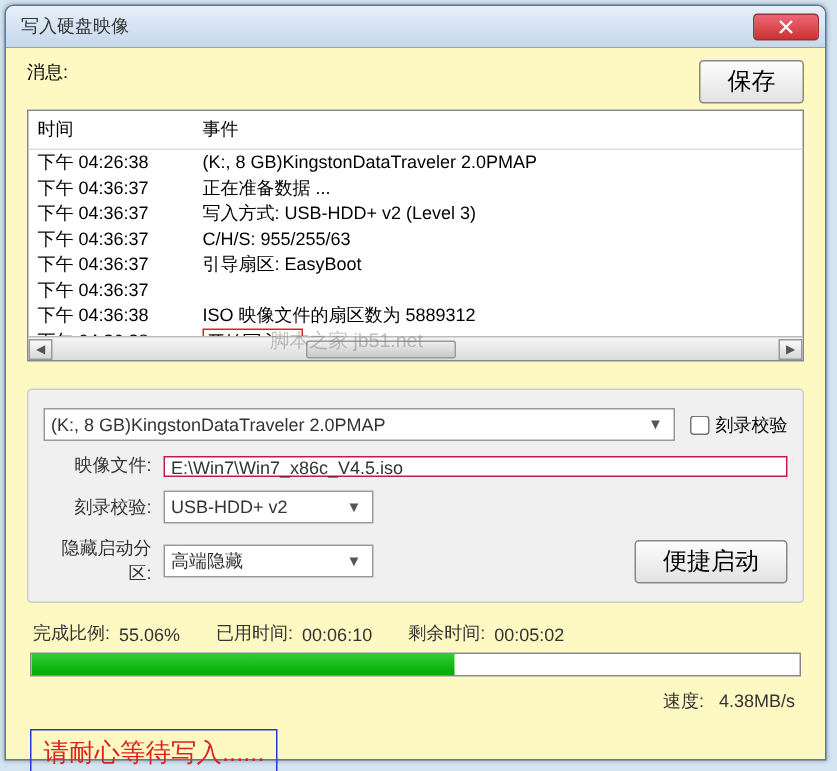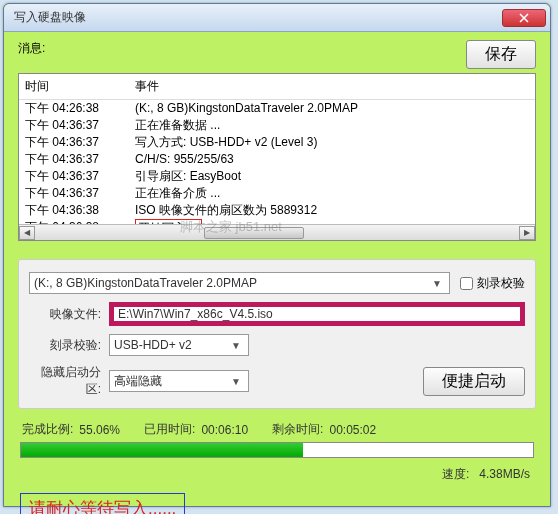--- a/index.html
+++ b/index.html
@@ -1,17 +1,17 @@
 <!DOCTYPE html>
 <html><head>
 <meta charset="utf-8">
 <style>
 *{box-sizing:border-box;margin:0;padding:0;font-family:"Microsoft YaHei","SimSun",sans-serif;font-size:12px}
 body{background:#d4e4f0;width:558px;height:514px;overflow:hidden}
-.window{width:548px;height:504px;margin:3px;background:#bef264;border:1px solid #5a7aa0;border-radius:6px 6px 0 0;box-shadow:0 0 3px rgba(0,0,0,.3)}
+.window{width:548px;height:504px;margin:3px;background:#fef9c3;border:1px solid #5a7aa0;border-radius:6px 6px 0 0;box-shadow:0 0 3px rgba(0,0,0,.3)}
 .titlebar{height:28px;background:linear-gradient(#e8f0fa,#c5d8ed);border-radius:6px 6px 0 0;display:flex;align-items:center;padding:0 4px;border-bottom:1px solid #8aa5c4}
 .titlebar-text{flex:1;padding-left:6px;color:#333}
 .close-btn{width:44px;height:18px;background:linear-gradient(#e67,#c33);border:1px solid #933;border-radius:3px;display:flex;align-items:center;justify-content:center;cursor:pointer}
 .close-btn svg{width:10px;height:10px}
 .content{padding:8px 14px}
 .info-row{display:flex;margin-bottom:4px}
 .info-label{flex:1}
 .btn{background:linear-gradient(#fdfdfd,#e2e2e2);border:1px solid #888;border-radius:3px;padding:3px 18px;cursor:pointer;font-size:16px}
 .log-box{border:1px solid #888;background:#fff;height:168px;position:relative;margin-bottom:2px}
 .log-head{display:flex;padding:4px 6px;border-bottom:1px solid #ddd}
@@ -25,21 +25,21 @@
 .hscroll .arrow{width:16px;height:14px;background:linear-gradient(#fafafa,#d8d8d8);border:1px solid #999;display:flex;align-items:center;justify-content:center;font-size:8px;color:#555}
 .hscroll .track{flex:1;position:relative;height:14px}
 .hscroll .thumb{position:absolute;left:35%;width:100px;height:12px;top:1px;background:linear-gradient(#eee,#c8c8c8);border:1px solid #999;border-radius:2px}
 .watermark{position:absolute;left:180px;top:218px;color:rgba(120,120,120,.45);font-size:13px;pointer-events:none}
 .form-group{border:1px solid #ccc;border-radius:3px;padding:12px 10px 10px;margin-top:18px;background:#f0f0f0;position:relative}
 .form-row{display:flex;align-items:center;margin-bottom:8px}
 .form-lbl{width:80px;text-align:right;padding-right:8px;color:#333}
 .combo{flex:1;background:#fff;border:1px solid #999;height:22px;display:flex;align-items:center;padding:0 4px;position:relative}
 .combo .val{flex:1;color:#333;overflow:hidden}
 .combo .dd{width:16px;text-align:center;color:#555;cursor:pointer;font-size:10px}
-.textin{flex:1;background:#fff;border:5px solid #be185d;height:24px;padding:0 4px;color:#333}
+.textin{flex:1;background:#fff;border:1px solid #be185d;height:14px;padding:0 4px;color:#333}
 .chk{display:flex;align-items:center;margin-left:10px}
 .chk input{margin-right:4px}
 .short{width:140px;flex:none}
 .status-row{display:flex;align-items:center;margin-top:12px;padding:0 4px}
 .status-row .lbl{color:#333}
 .status-row .val{margin-left:6px;margin-right:24px;color:#333}
 .progress{height:16px;border:1px solid #888;background:#fff;margin:4px 2px;position:relative;overflow:hidden}
 .progress .bar{height:100%;width:55%;background:linear-gradient(#3c3,#0a0)}
 .speed-row{text-align:right;padding:4px 6px;color:#333}
 .wait-msg{display:inline-block;border:1px solid #2838d8;color:#d22;font-size:17px;padding:3px 8px;margin:6px 2px}
@@ -85,21 +85,20 @@
           <div class="log-row">
             <span class="t">下午 04:36:37</span>
             <span class="e">C/H/S: 955/255/63</span>
           </div>
           <div class="log-row">
             <span class="t">下午 04:36:37</span>
             <span class="e">引导扇区: EasyBoot</span>
           </div>
           <div class="log-row">
             <span class="t">下午 04:36:37</span>
-            <span class="e">正在准备介质 ...</span>
           </div>
           <div class="log-row">
             <span class="t">下午 04:36:38</span>
             <span class="e">ISO 映像文件的扇区数为 5889312</span>
           </div>
           <div class="log-row">
             <span class="t">下午 04:36:38</span>
             <span class="e"><span class="highlight">开始写入 ...</span></span>
           </div>
         </div>

